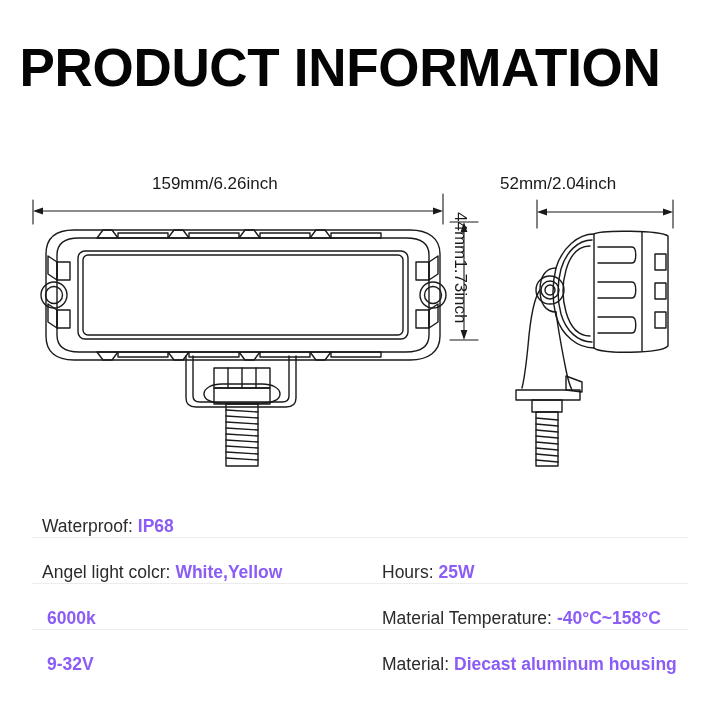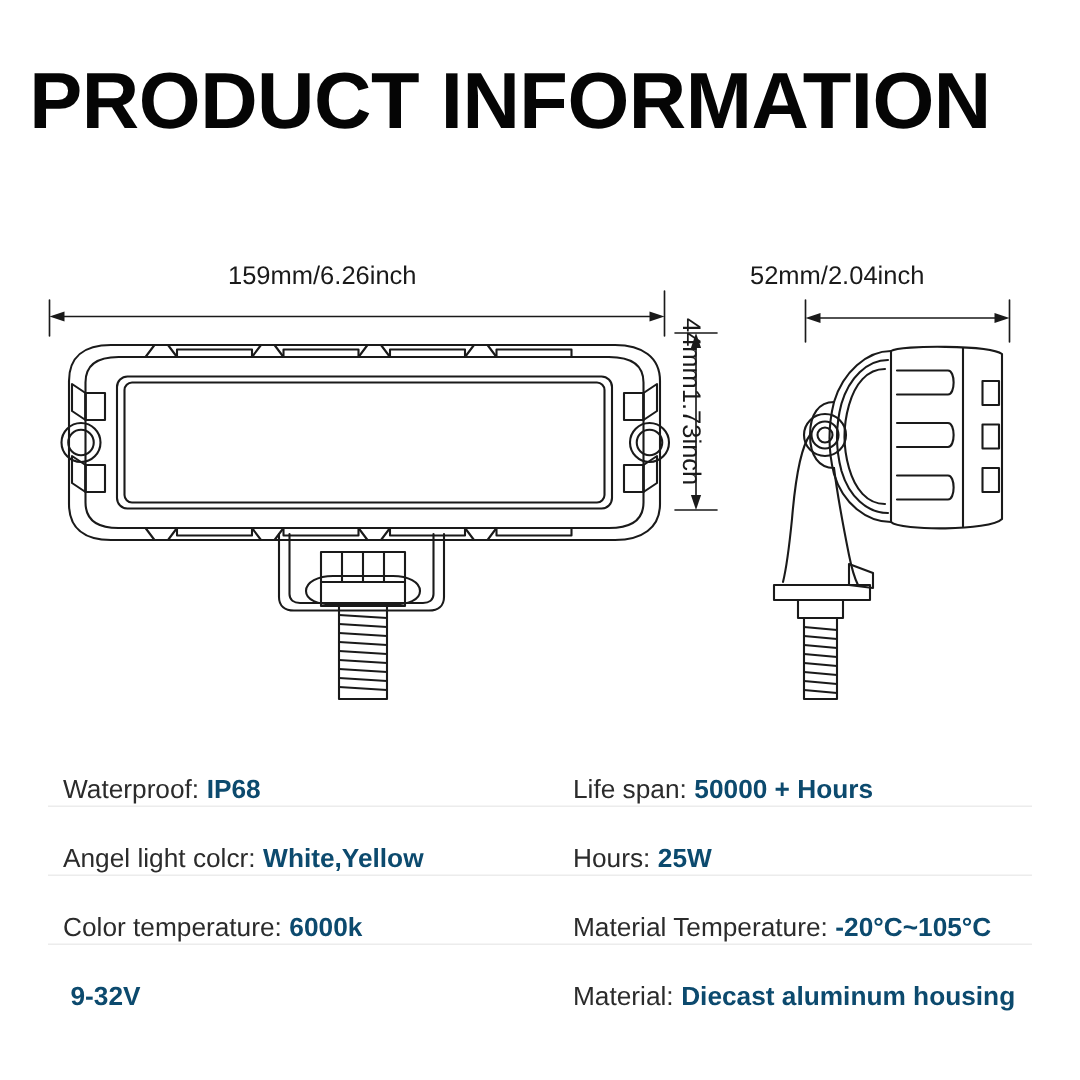--- a/index.html
+++ b/index.html
@@ -90,21 +90,21 @@
     white-space: nowrap;
   }
   .spec-cell.left  { width: 340px; padding-left: 10px; box-sizing: border-box; }
   .spec-cell.right { width: 316px; padding-left: 10px; box-sizing: border-box; }
   .spec-key {
     font-weight: normal;
   }
   .spec-val {
     font-weight: bold;
     margin-left: 5px;
-    color: #0c4a6e;
+    color: #8b5cf6;
   }
 </style>
 </head>
 <body>
 
 <div id="page-title">PRODUCT INFORMATION</div>
 
 <div id="diagram">
 
   <svg width="720" height="320" viewBox="0 0 720 320">
@@ -318,45 +318,40 @@
   <div class="dim-label" id="dim-label-height">44mm1.73inch</div>
 </div>
 
 <div id="spec-table">
 
   <div class="spec-row">
     <div class="spec-cell left">
       <span class="spec-key">Waterproof:</span>
       <span class="spec-val">IP68</span>
     </div>
-    <div class="spec-cell right">
-      <span class="spec-key">Life span:</span>
-      <span class="spec-val">50000 + Hours</span>
-    </div>
   </div>
 
   <div class="spec-row">
     <div class="spec-cell left">
       <span class="spec-key">Angel light colcr:</span>
       <span class="spec-val">White,Yellow</span>
     </div>
     <div class="spec-cell right">
       <span class="spec-key">Hours:</span>
       <span class="spec-val">25W</span>
     </div>
   </div>
 
   <div class="spec-row">
     <div class="spec-cell left">
-      <span class="spec-key">Color temperature:</span>
       <span class="spec-val">6000k</span>
     </div>
     <div class="spec-cell right">
       <span class="spec-key">Material Temperature:</span>
-      <span class="spec-val">-20°C~105°C</span>
+      <span class="spec-val">-40°C~158°C</span>
     </div>
   </div>
 
   <div class="spec-row">
     <div class="spec-cell left">
       <span class="spec-val">9-32V</span>
     </div>
     <div class="spec-cell right">
       <span class="spec-key">Material:</span>
       <span class="spec-val">Diecast aluminum housing</span>

